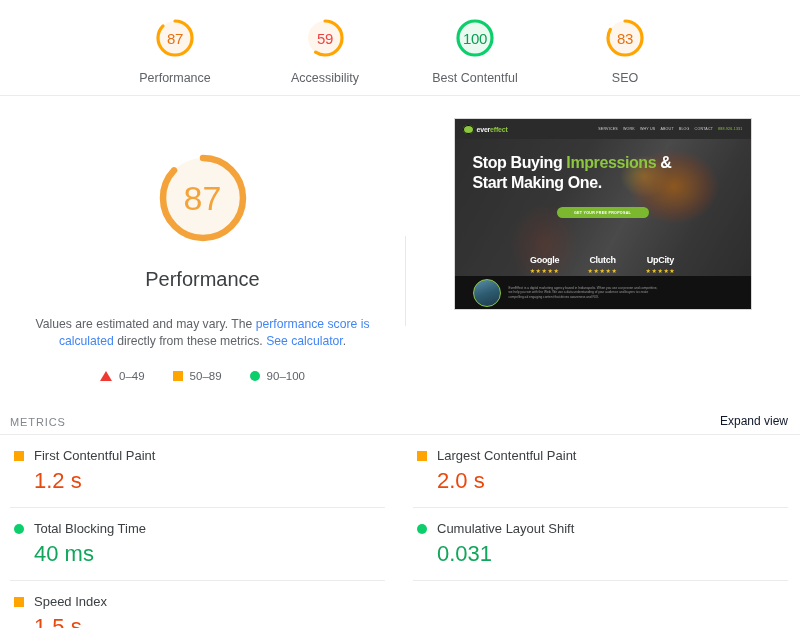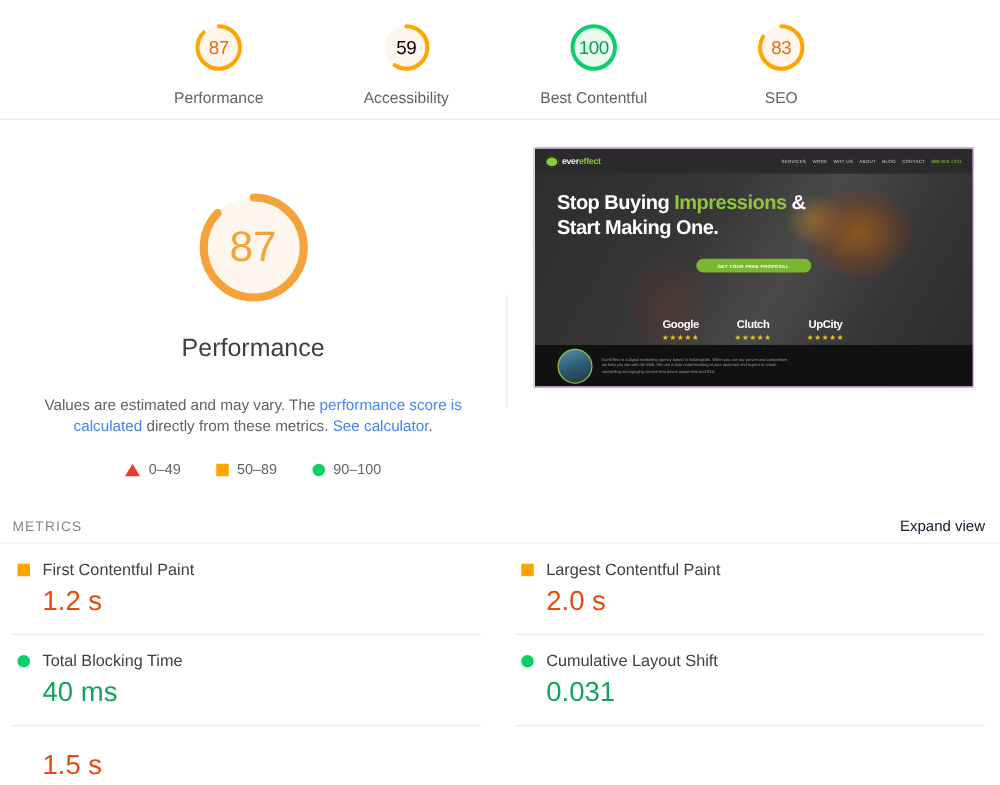--- a/index.html
+++ b/index.html
@@ -132,24 +132,24 @@
 
   .perf-right {
     flex: 1;
     padding-top: 22px;
     display:flex;
     justify-content: center;
   }
 
   
   .thumb {
-    width: 352px;
+    width: 298px;
     height: 192px;
     border: 1px solid #d8d8d8;
-    background: #a21caf;
+    background: #0f172a;
     position: relative;
     overflow: hidden;
     box-sizing: border-box;
   }
   .thumb-nav {
     height: 20px;
     background: #2b2b2b;
     display:flex;
     align-items:center;
     padding: 0 8px;
@@ -323,21 +323,21 @@
     </div>
     <div class="cat-label">Performance</div>
   </div>
 
   <div class="score-chip">
     <div class="mini-gauge">
       <svg viewBox="0 0 48 48">
         <circle cx="24" cy="24" r="17" fill="#fef6ec"></circle>
         <circle cx="24" cy="24" r="17" fill="none" stroke-width="3.2" stroke-linecap="round" stroke="#ffa400" stroke-dasharray="63.02034863101125 43.79380159104172" stroke-dashoffset="0"></circle>
       </svg>
-      <div class="num" style="color: #000000; text-align: right;">59</div>
+      <div class="num" style="color: #ef4444; text-align: right;">59</div>
     </div>
     <div class="cat-label">Accessibility</div>
   </div>
 
   <div class="score-chip">
     <div class="mini-gauge">
       <svg viewBox="0 0 48 48">
         <circle cx="24" cy="24" r="17" fill="#eafaf1"></circle>
         <circle cx="24" cy="24" r="17" fill="none" stroke-width="3.2" stroke-linecap="round" stroke="#0cce6b" stroke-dasharray="106.81415022205297 0" stroke-dashoffset="0"></circle>
       </svg>
@@ -476,17 +476,21 @@
 
   <div class="metric">
     <div class="metric-head">
       <span class="m-ci" style="background: rgb(12, 206, 107);"></span>
       <span class="metric-name">Cumulative Layout Shift</span>
     </div>
     <div class="metric-value v-green">0.031</div>
   </div>
 
   <div class="metric">
+    <div class="metric-head">
+      <span class="m-sq" style="background: rgb(255, 164, 0);"></span>
+      <span class="metric-name">Speed Index</span>
+    </div>
     <div class="metric-value v-orange">1.5 s</div>
   </div>
 
   <div></div>
 </div>
 
 </body></html>

